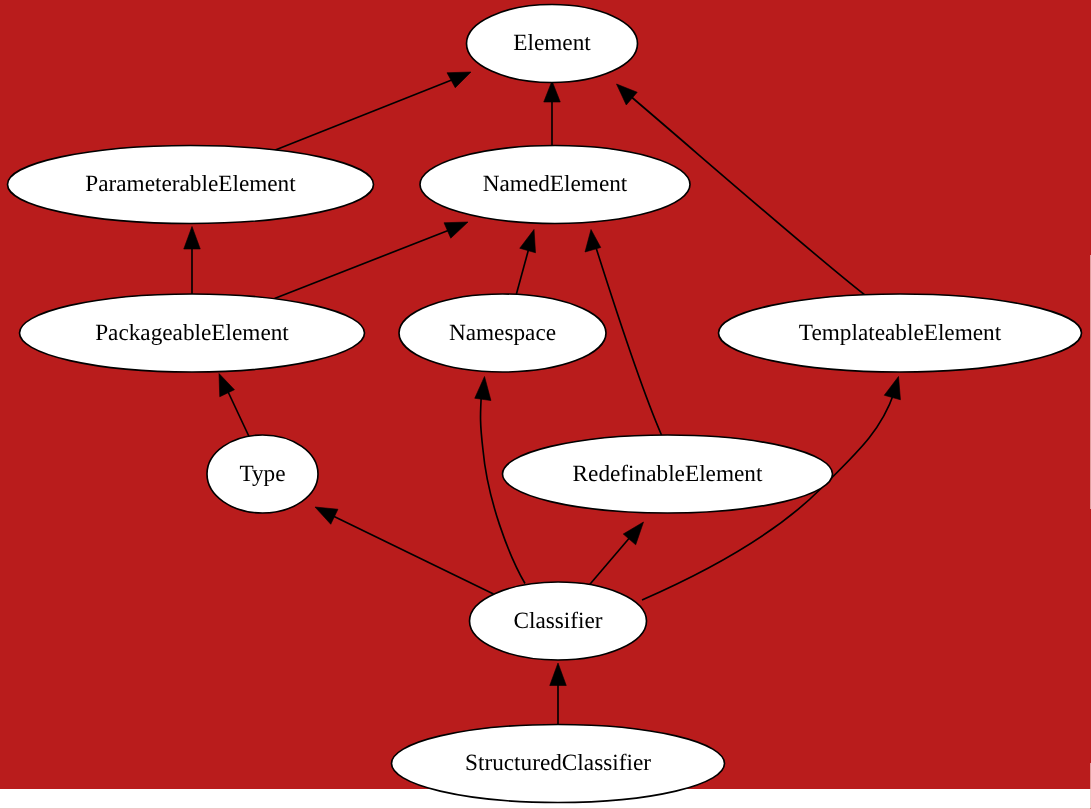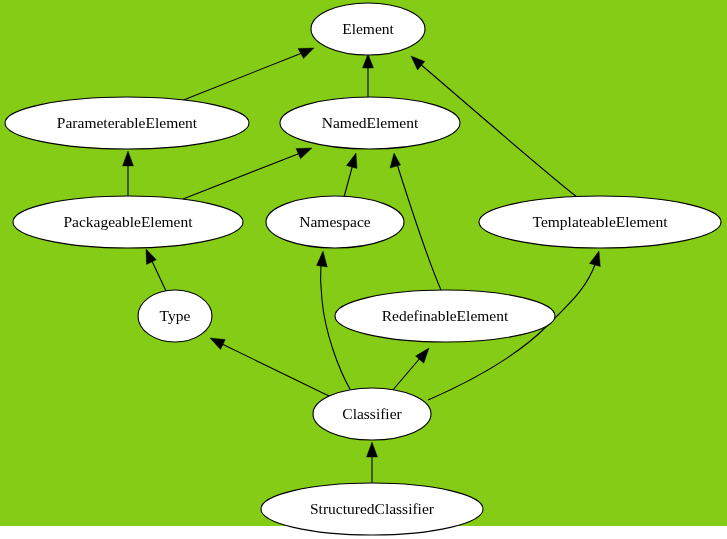--- a/index.html
+++ b/index.html
@@ -10,21 +10,21 @@
   body {
     width: 727px;
     height: 539px;
     overflow: hidden;
     font-family: "Liberation Serif", "DejaVu Serif", serif;
   }
   #diagram-root {
     position: relative;
     width: 727px;
     height: 526px;
-    background: #84cc16;
+    background: #b91c1c;
   }
   svg#graph {
     display: block;
     width: 727px;
     height: 539px;
   }
   .node-ellipse {
     fill: #ffffff;
     stroke: #000000;
     stroke-width: 1.1;

